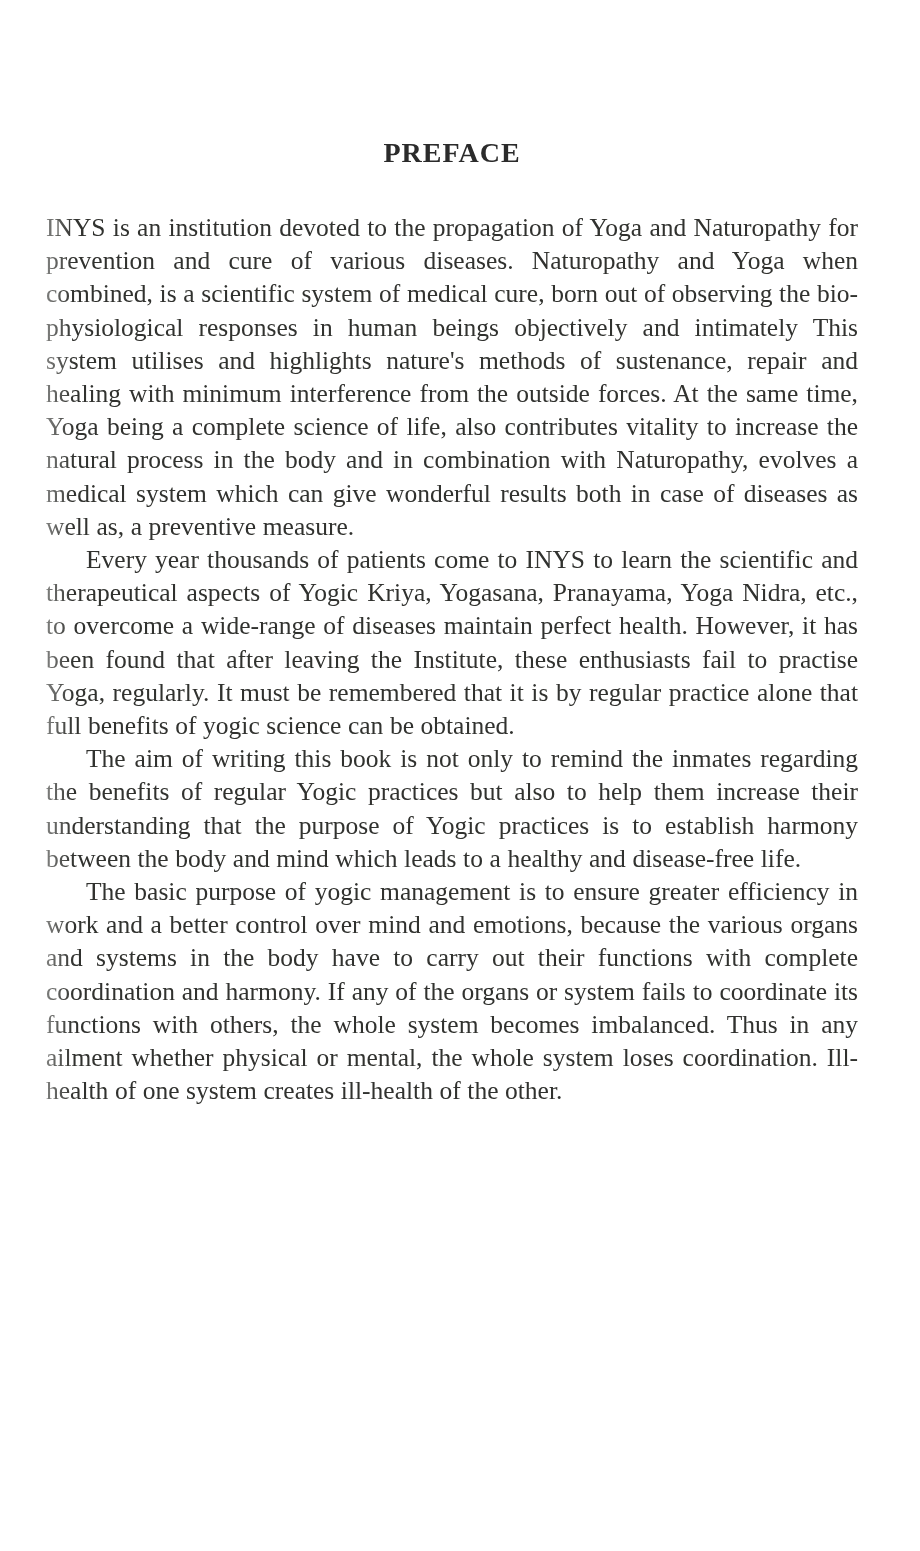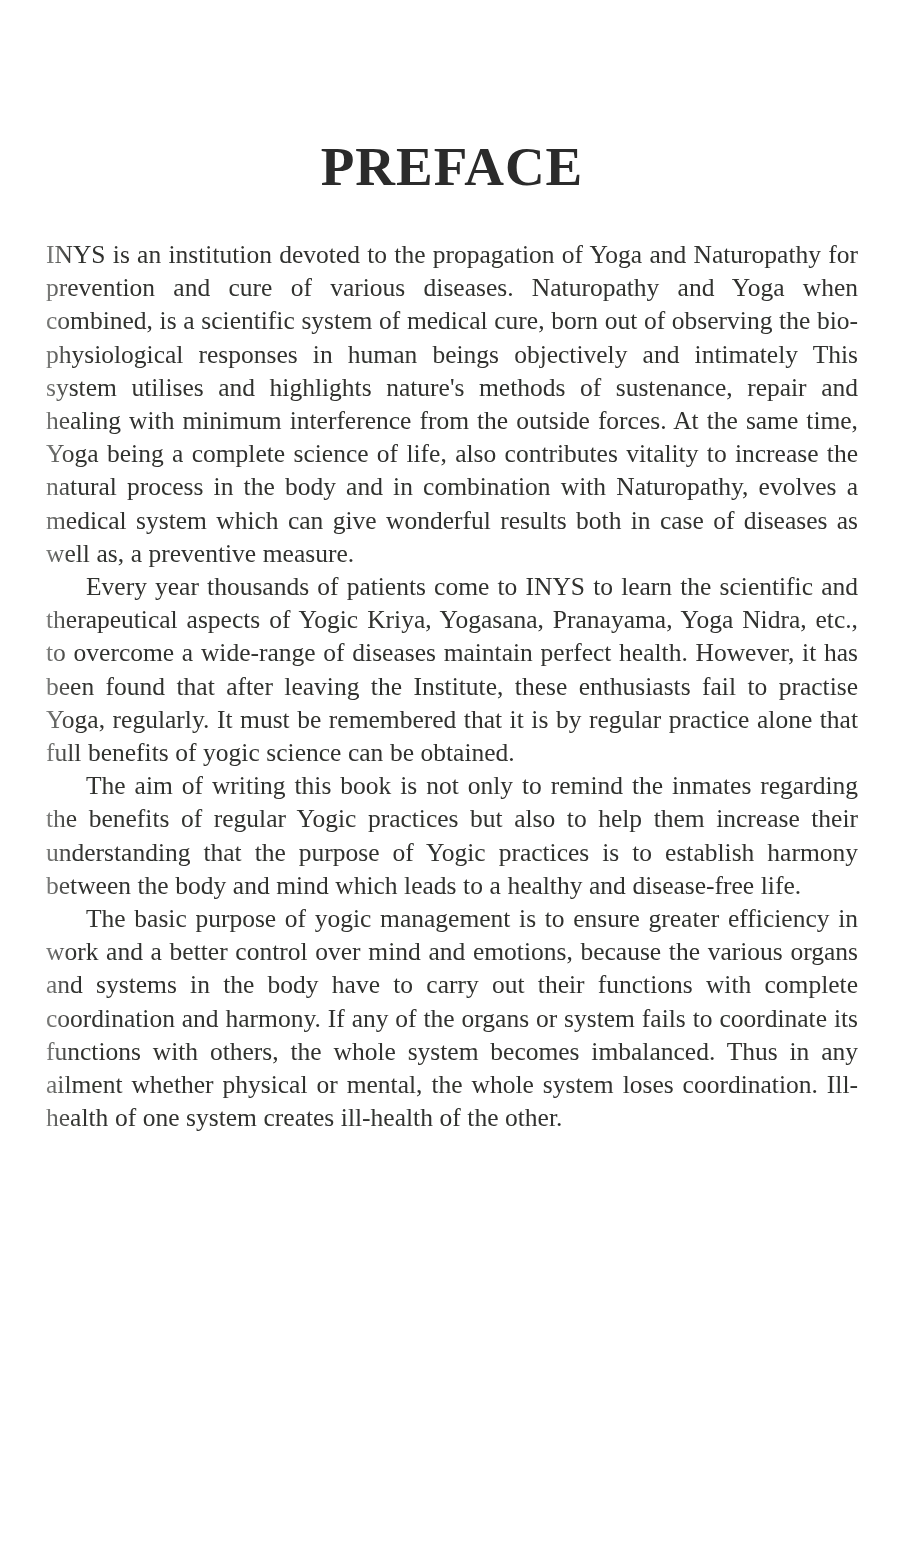--- a/index.html
+++ b/index.html
@@ -46,21 +46,21 @@
   .content {
     position: absolute;
     left: 46px;
     top: 0;
     width: 812px;
   }
 
   .page-title {
     text-align: center;
     font-weight: bold;
-    font-size: 55px;
+    font-size: 28px;
     letter-spacing: 1px;
     color: #2b2b2b;
     margin: 0;
     padding-top: 139px;
     padding-bottom: 0;
     line-height: 1;
     font-family: "Liberation Serif", "DejaVu Serif", serif;
   }
 
   .body-text {

